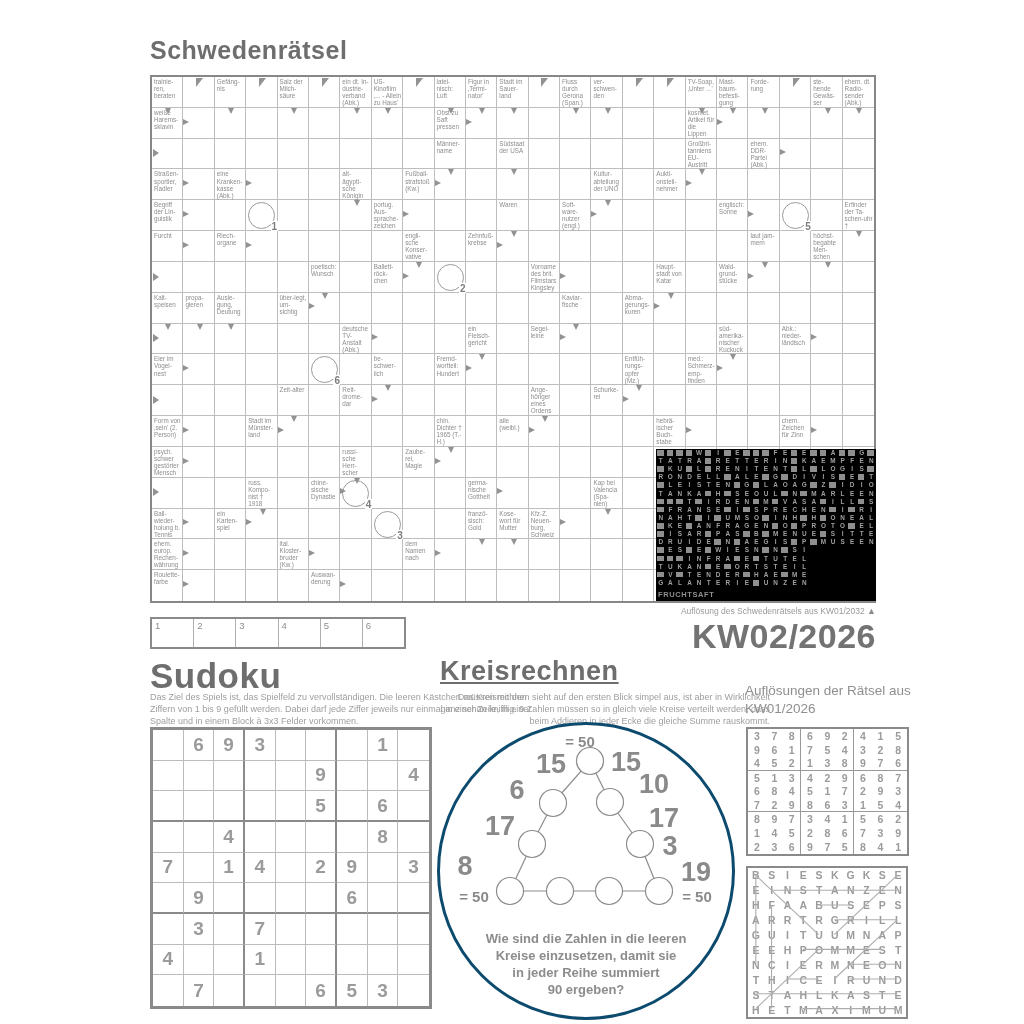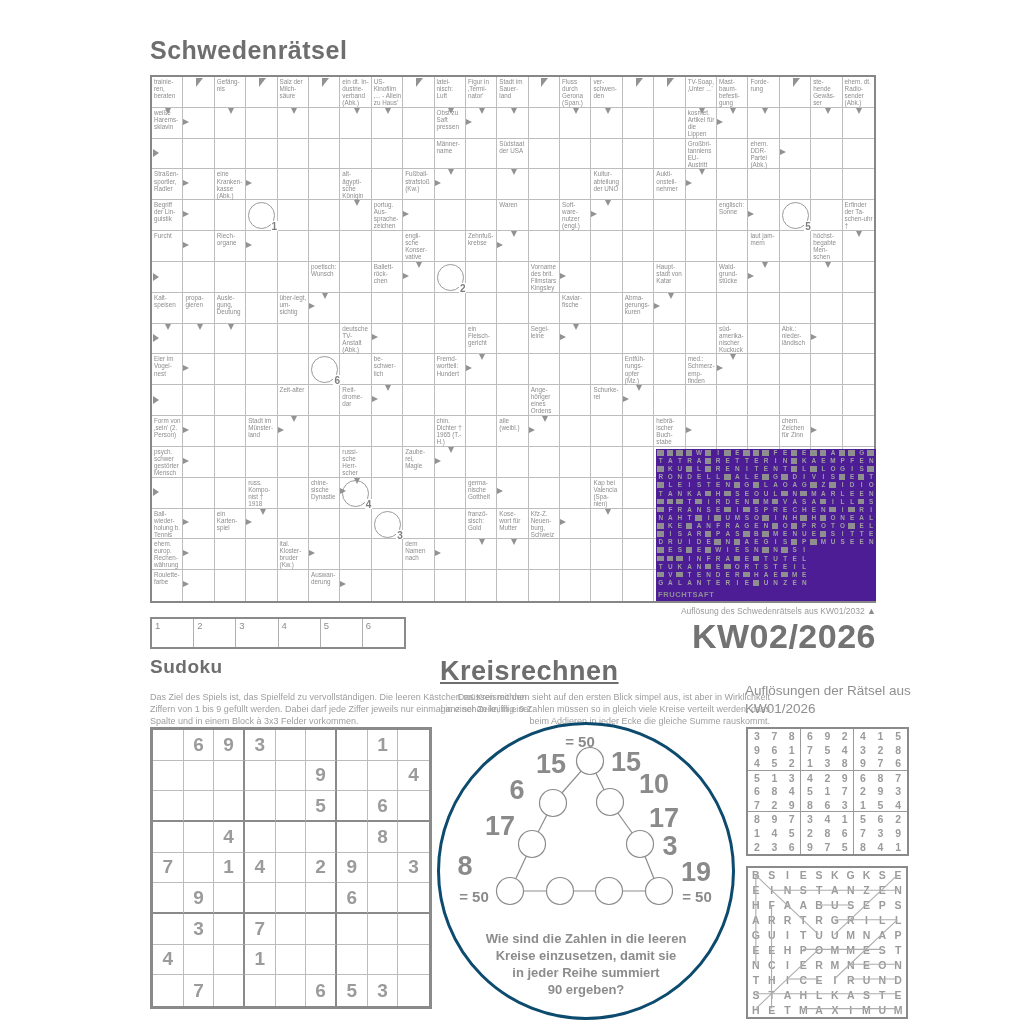--- a/index.html
+++ b/index.html
@@ -12,36 +12,36 @@
   .xcell.lastc{border-right:none}.xcell.lastr{border-bottom:none}
   .clue-t{display:block;padding:1px 1px 0 2px;font-size:6.3px;line-height:1.12;color:#8d8d8d;}
   .arr{position:absolute;width:0;height:0;z-index:3;}
   .arrd{left:44%;bottom:-7px;border-left:3.5px solid transparent;border-right:3.5px solid transparent;border-top:6px solid #929292;}
   .arrr{right:-7px;top:36%;border-top:3.5px solid transparent;border-bottom:3.5px solid transparent;border-left:6px solid #929292;}
   .pen{position:absolute;top:1px;left:42%;width:0;height:0;border-top:9px solid #929292;border-right:7px solid transparent;}
   .rowarr{position:absolute;left:1px;top:36%;width:0;height:0;border-top:4px solid transparent;border-bottom:4px solid transparent;border-left:6px solid #929292;}
   .circ{position:absolute;top:2px;left:2px;width:25px;height:25px;border:1.3px solid #9a9a9a;border-radius:50%;}
   .cnum{position:absolute;bottom:-4px;right:-4px;font-size:10px;font-weight:bold;color:#7d7d7d;background:#fff;padding:0 1px;}
   
-  #inset{position:absolute;left:504px;top:372px;width:220px;height:152px;background:#4c1d95;z-index:5;}
+  #inset{position:absolute;left:504px;top:372px;width:220px;height:152px;background:#000000;z-index:5;}
   #inset-grid{display:grid;grid-template-columns:repeat(23,1fr);grid-template-rows:repeat(17,1fr);width:220px;height:138px;}
   .icell{position:relative;}
   .lt{position:absolute;inset:0;font-size:6.4px;font-weight:bold;color:#a0a0a0;text-align:center;line-height:8px;}
   .blk{position:absolute;left:1px;top:1px;right:2px;bottom:1.5px;background:#8f8f8f;}
   .inset-label{margin-top:3px;margin-left:2px;font-size:7.5px;font-weight:bold;letter-spacing:.6px;color:#8f8f8f;}
   
   #caption{position:absolute;left:150px;top:606px;width:726px;text-align:right;font-size:8.5px;color:#9a9a9a;}
   #caption .tri{font-size:9px;color:#8b8b8b;}
   #kw{position:absolute;left:150px;top:617px;width:726px;text-align:right;font-size:34px;font-weight:bold;color:#737373;letter-spacing:.5px;}
   
   #strip{position:absolute;left:150px;top:617px;width:256px;height:32px;border:2.5px solid #8a8a8a;display:flex;box-sizing:border-box;background:#fff;}
   .scell{flex:1;border-right:1px solid #b0b0b0;font-size:9.5px;color:#8d8d8d;padding:1px 0 0 3px;box-sizing:border-box;}
   .scell:last-child{border-right:none;}
   
-  #sud-title{left:150px;top:656px;font-size:19px;}
+  #sud-title{left:150px;top:656px;font-size:35px;}
   #kreis-title{left:440px;top:656px;font-size:27px;text-decoration:underline;}
   .desc{position:absolute;font-size:9px;line-height:1.32;color:#9e9e9e;}
   #sud-desc{left:150px;top:692px;width:396px;}
   #kreis-desc{left:440px;top:692px;width:330px;text-align:right;}
   
   #sud{position:absolute;left:150px;top:727px;width:282px;height:282px;border:3px solid #8a8a8a;display:grid;grid-template-columns:repeat(9,1fr);grid-template-rows:repeat(9,1fr);box-sizing:border-box;background:#fff;}
   .sc{border-right:1px solid #bcbcbc;border-bottom:1px solid #bcbcbc;display:flex;align-items:center;justify-content:center;font-size:19px;font-weight:bold;color:#9b9b9b;box-sizing:border-box;}
   .sc.vb{border-right:2px solid #8a8a8a;}.sc.hb{border-bottom:2px solid #8a8a8a;}
   .sc.lastc{border-right:none}.sc.lastr{border-bottom:none}
   

